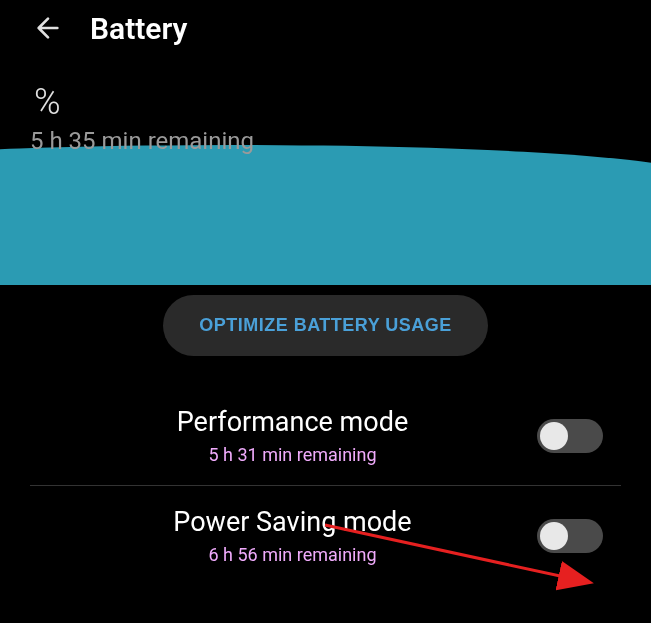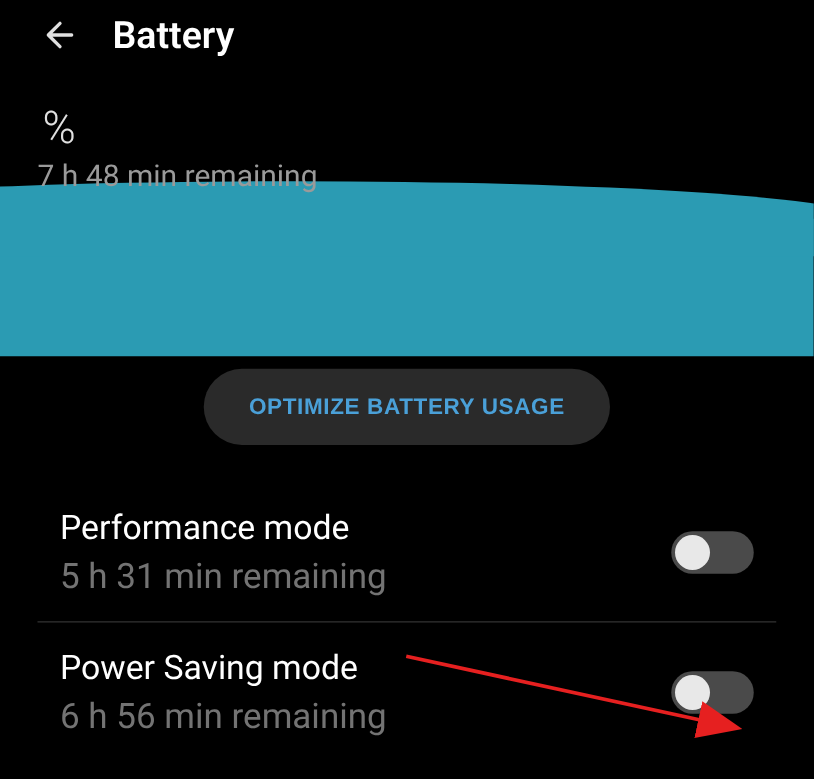--- a/index.html
+++ b/index.html
@@ -95,33 +95,34 @@
       font-size: 18px;
       font-weight: 600;
       letter-spacing: 0.5px;
       cursor: pointer;
     }
     .setting-row {
       padding: 20px 48px;
       display: flex;
       align-items: center;
       justify-content: space-between;
+      text-align: center;
     }
     .setting-text {
       flex: 1;
     }
     .setting-title {
       font-size: 27px;
       font-weight: 400;
       color: #fff;
       margin-bottom: 6px;
     }
     .setting-sub {
-      font-size: 28px;
-      color: #737373;
+      font-size: 18px;
+      color: #f0abfc;
     }
     .toggle {
       width: 66px;
       height: 34px;
       background: #4a4a4a;
       border-radius: 20px;
       position: relative;
       cursor: pointer;
     }
     .toggle-knob {
@@ -157,21 +158,21 @@
       <path d="M19 12H5M5 12L12 5M5 12L12 19" stroke="#e0e0e0" stroke-width="2" stroke-linecap="round" stroke-linejoin="round"></path>
     </svg>
   </div>
   <div class="title">Battery</div>
 </div>
 
 <div class="battery-large">
   <div class="percentage-row">
     <span class="percentage-sign">%</span>
   </div>
-  <div class="time-remaining">7 h 48 min remaining</div>
+  <div class="time-remaining">5 h 35 min remaining</div>
 </div>
 
 <div class="wave-bg"></div>
 
 <div class="body-section">
   <div class="optimize-btn-wrap">
     <button class="optimize-btn">OPTIMIZE BATTERY USAGE</button>
   </div>
 
   <div class="setting-row">

